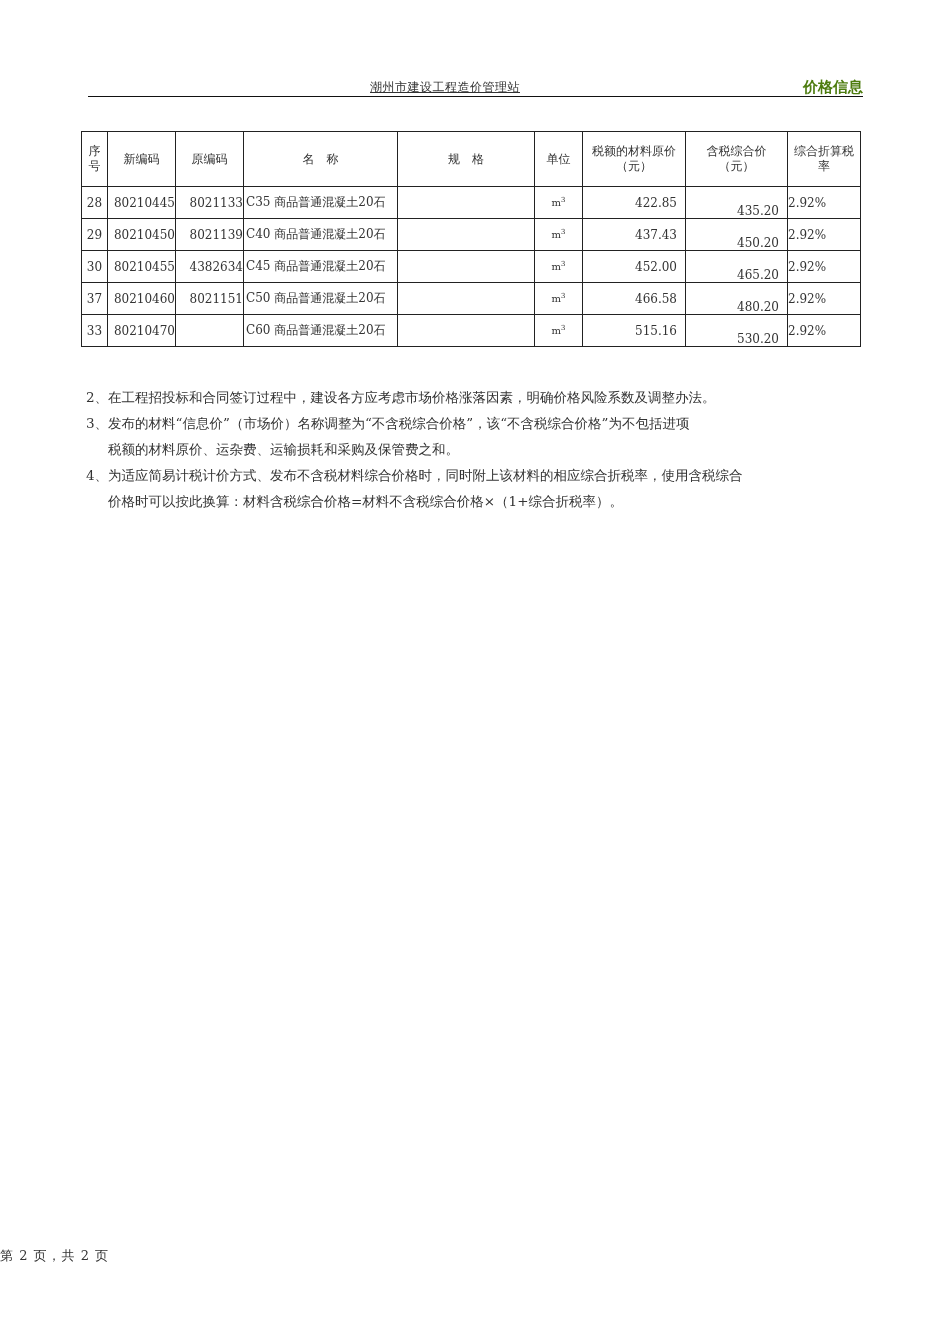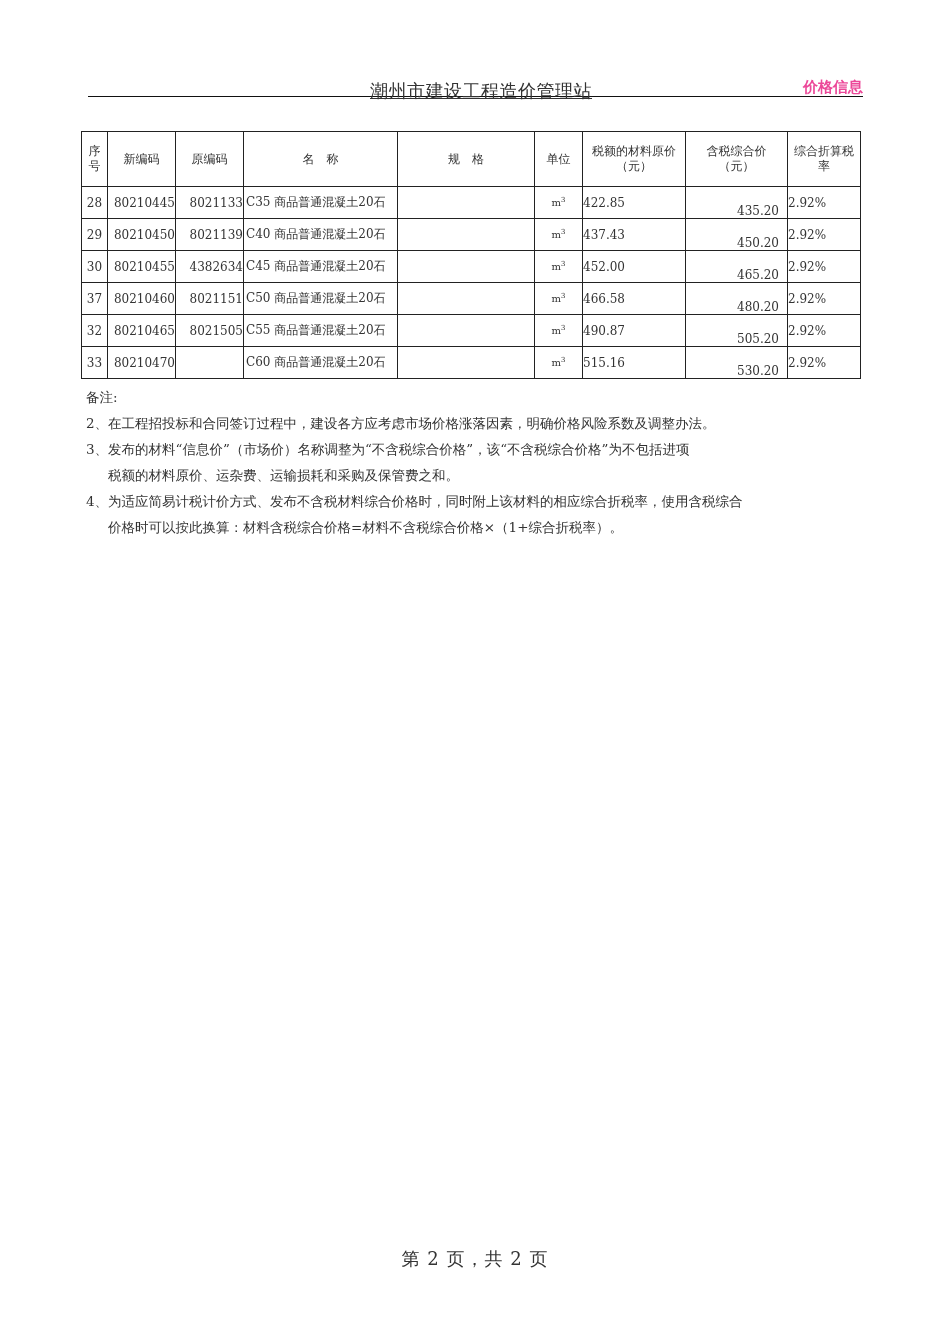--- a/index.html
+++ b/index.html
@@ -1,36 +1,36 @@
 <!DOCTYPE html>
 <html><head>
 <meta charset="utf-8">
 <style>
   html, body { margin: 0; padding: 0; background: #ffffff; }
   body { width: 950px; height: 1344px; position: relative; font-family: "DejaVu Serif", "Liberation Serif", serif; color: #222; overflow: hidden; }
   .header { position: absolute; left: 88px; top: 78px; width: 775px; height: 18px; border-bottom: 1.5px solid #111; }
-  .header-org { position: absolute; left: 282px; top: 1px; font-size: 18px; color: #333; letter-spacing: 0.5px; text-decoration: underline; }
-  .header-title { position: absolute; right: 0; top: 0; font-size: 15px; font-weight: bold; color: #ec4899; font-family: "DejaVu Sans", "Liberation Sans", sans-serif; }
+  .header-org { position: absolute; left: 282px; top: 1px; font-size: 12px; color: #333; letter-spacing: 0.5px; text-decoration: underline; }
+  .header-title { position: absolute; right: 0; top: 0; font-size: 15px; font-weight: bold; color: #4d7c0f; font-family: "DejaVu Sans", "Liberation Sans", sans-serif; }
   table.price { position: absolute; left: 81px; top: 131px; border-collapse: collapse; table-layout: fixed; font-size: 12px; }
   table.price td, table.price th { border: 1px solid #222; padding: 0; font-weight: normal; color: #333; }
   table.price { border: 1.5px solid #111; }
   table.price th { height: 54px; text-align: center; line-height: 15px; font-size: 12px; }
   table.price td { height: 31px; }
   .c-seq { text-align: center; }
   .c-code { text-align: right; }
   .c-name { text-align: left; padding-left: 2px !important; white-space: nowrap; }
   .c-unit { text-align: center; font-size: 10px; }
   .c-unit sup { font-size: 7px; }
-  .c-notax { padding-right: 8px !important; vertical-align: middle; }
+  .c-notax { text-align: right; padding-right: 8px !important; vertical-align: middle; }
   .c-tax { text-align: right; padding-right: 8px !important; vertical-align: bottom; padding-bottom: 0 !important; }
   .c-rate { text-align: left; }
   .notes { position: absolute; left: 86px; top: 384px; width: 780px; font-size: 13.5px; color: #333; line-height: 26px; }
   .note-line { white-space: nowrap; }
   .indent { padding-left: 22px; }
-  .footer { position: absolute; left: 0; width: 950px; top: 1247px; text-align: center; font-size: 18px; color: #333; letter-spacing: 1px; }
+  .footer { position: absolute; left: 0; width: 950px; top: 1247px; text-align: left; font-size: 13px; color: #333; letter-spacing: 1px; }
 </style>
 </head>
 <body>
 
 <div class="header">
   <span class="header-org">潮州市建设工程造价管理站</span>
   <span class="header-title">价格信息</span>
 </div>
 
 <table class="price">
@@ -97,46 +97,34 @@
       <td class="c-code">80210460</td>
       <td class="c-code">8021151</td>
       <td class="c-name">C50 商品普通混凝土20石</td>
       <td></td>
       <td class="c-unit"><span>m</span><sup>3</sup></td>
       <td class="c-notax">466.58</td>
       <td class="c-tax">480.20</td>
       <td class="c-rate">2.92%</td>
     </tr>
     <tr>
-      <td class="c-seq">32</td>
-      <td class="c-code">80210465</td>
-      <td class="c-code">8021505</td>
-      <td class="c-name">C55 商品普通混凝土20石</td>
-      <td></td>
-      <td class="c-unit"><span>m</span><sup>3</sup></td>
-      <td class="c-notax">490.87</td>
-      <td class="c-tax">505.20</td>
-      <td class="c-rate">2.92%</td>
-    </tr>
-    <tr>
       <td class="c-seq">33</td>
       <td class="c-code">80210470</td>
       <td class="c-code"></td>
       <td class="c-name">C60 商品普通混凝土20石</td>
       <td></td>
       <td class="c-unit"><span>m</span><sup>3</sup></td>
       <td class="c-notax">515.16</td>
       <td class="c-tax">530.20</td>
       <td class="c-rate">2.92%</td>
     </tr>
   </tbody>
 </table>
 
 <div class="notes">
-  <div class="note-line">备注:</div>
   <div class="note-line">2、在工程招投标和合同签订过程中，建设各方应考虑市场价格涨落因素，明确价格风险系数及调整办法。</div>
   <div class="note-line">3、发布的材料“信息价”（市场价）名称调整为“不含税综合价格”，该“不含税综合价格”为不包括进项</div>
   <div class="note-line indent">税额的材料原价、运杂费、运输损耗和采购及保管费之和。</div>
   <div class="note-line">4、为适应简易计税计价方式、发布不含税材料综合价格时，同时附上该材料的相应综合折税率，使用含税综合</div>
   <div class="note-line indent">价格时可以按此换算：材料含税综合价格=材料不含税综合价格×（1+综合折税率）。</div>
 </div>
 
 <div class="footer">第 2 页，共 2 页</div>
 
 </body></html>

